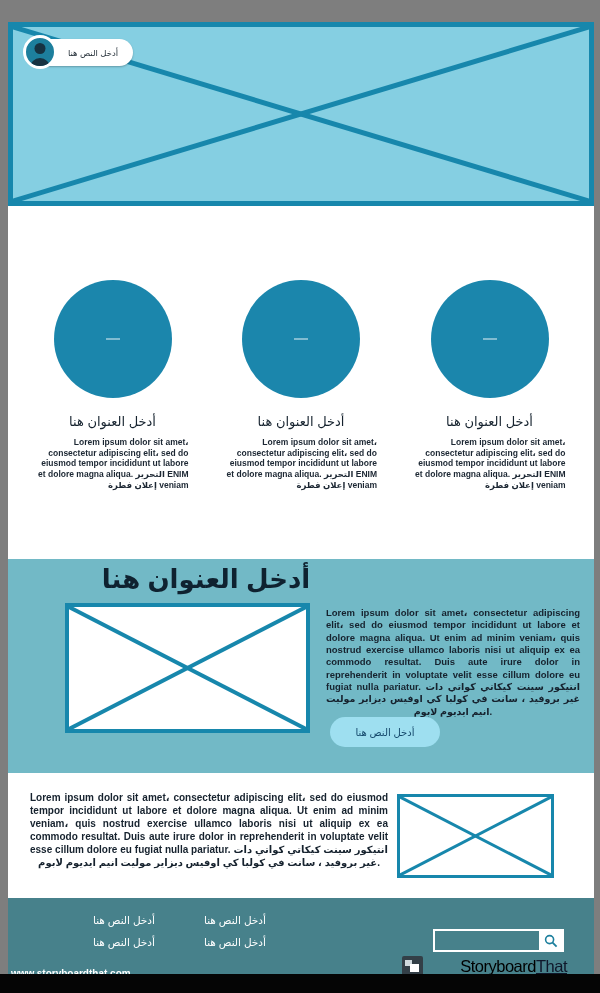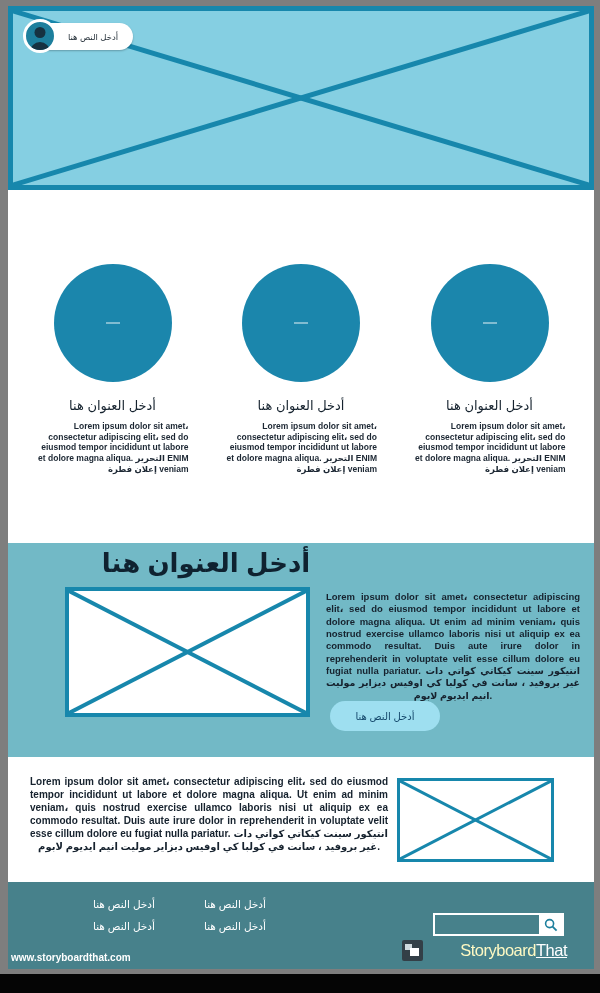--- a/index.html
+++ b/index.html
@@ -1,19 +1,19 @@
 <!DOCTYPE html>
 <html lang="ar"><head>
 <meta charset="utf-8">
 <style>
   * { margin:0; padding:0; box-sizing:border-box; }
   body { background:#666; font-family:"Liberation Sans","DejaVu Sans",sans-serif; }
   .frame { position:relative; width:600px; height:993px; background:#7e7e7e; overflow:hidden; }
   .black-bar { position:absolute; left:0; bottom:0; width:100%; height:19px; background:#050505; }
-  .page { position:absolute; left:8px; top:6px; width:586px; height:862px; background:#ffffff; }
+  .page { position:absolute; left:8px; top:22px; width:586px; height:862px; background:#ffffff; }
 
   
   .hero { position:relative; width:100%; height:184px; background:#85cfe2; border:5px solid #1787ac; }
   .hero svg { position:absolute; inset:0; width:100%; height:100%; display:block; }
   .profile-pill { position:absolute; left:12px; top:12px; width:108px; height:27px; background:#ffffff;
                   border-radius:14px; box-shadow:0 1px 2px rgba(0,0,0,.25); }
   .avatar { position:absolute; left:-2px; top:-4px; width:34px; height:34px; border-radius:50%;
             background:#1d7f9d; border:3px solid #ffffff; overflow:hidden; }
   .avatar .head { position:absolute; left:50%; top:5px; transform:translateX(-50%);
                   width:11px; height:11px; border-radius:50%; background:#163241; }
@@ -60,21 +60,21 @@
                 border:2px solid #ffffff; }
   .search-input { position:absolute; left:0; top:0; bottom:0; right:23px; border:none; background:transparent;
                   color:#ffffff; font-size:10px; padding:0 4px; outline:none; }
   .search-btn { position:absolute; right:0; top:0; bottom:0; width:23px; background:#ffffff;
                 border:none; cursor:pointer; display:flex; align-items:center; justify-content:center; }
   .logo { position:absolute; right:27px; top:58px; display:flex; align-items:center; gap:4px; }
   .logo-icon { width:21px; height:21px; background:#333f47; border-radius:2px; position:relative; }
   .logo-icon .sq1 { position:absolute; left:3px; top:4px; width:7px; height:6px; background:#cfd9dd; }
   .logo-icon .sq2 { position:absolute; left:8px; top:8px; width:9px; height:8px; background:#ffffff; }
   .logo-text { font-size:16.5px; letter-spacing:-.5px; }
-  .logo-text .p1 { color:#fef9c3;margin-left:33px; } .logo-text .p2 { color:#ffffff;text-decoration:underline; }
+  .logo-text .p1 { color:#000000;margin-left:33px; } .logo-text .p2 { color:#0f172a;text-decoration:underline; }
   .website { position:absolute; left:3px; top:70px; font-size:10px; font-weight:bold; color:#ffffff; }
 </style>
 </head>
 <body>
 
 <div class="frame">
   <div class="page">
 
     <div class="hero">
       <svg viewBox="0 0 100 100" preserveAspectRatio="none">

